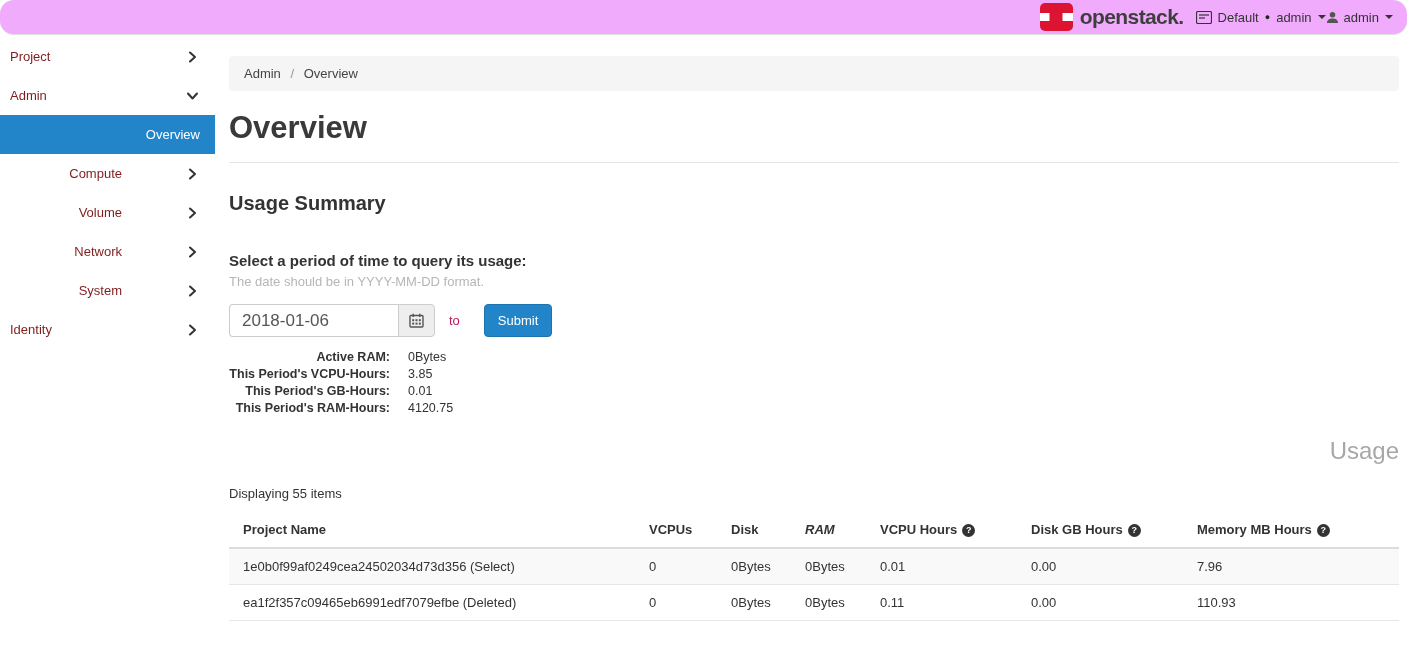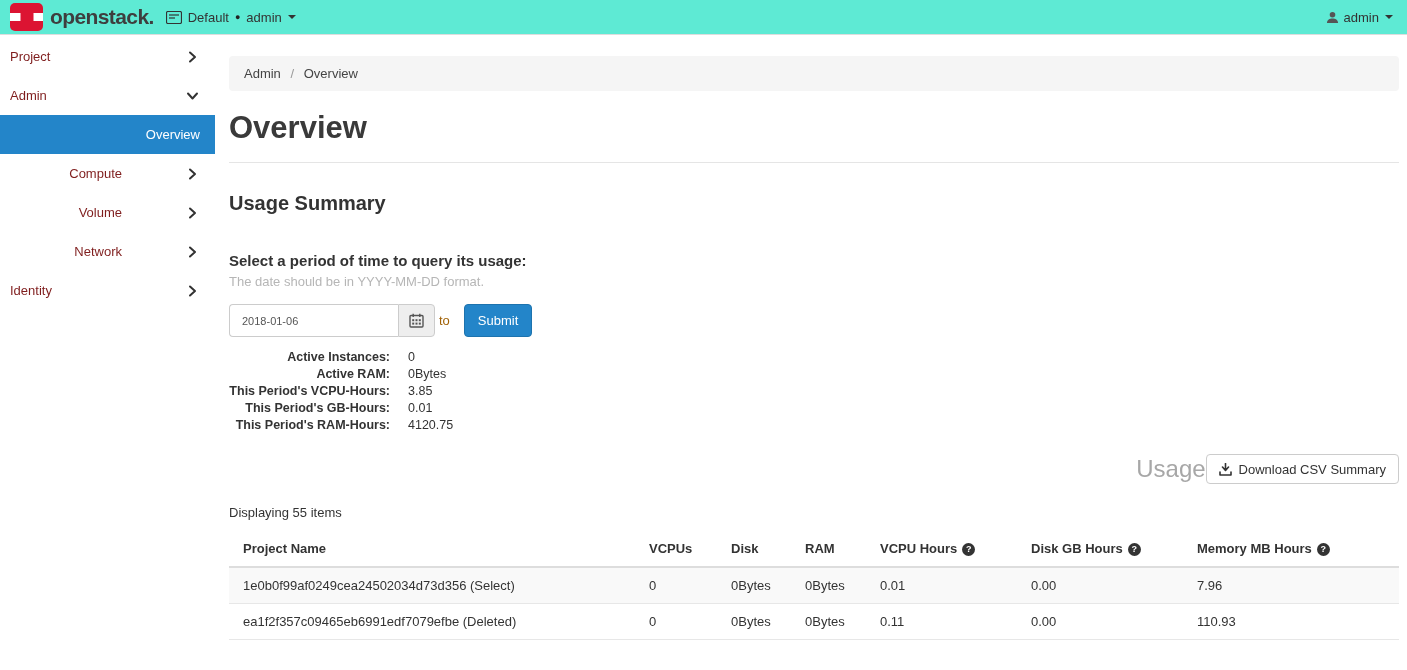--- a/index.html
+++ b/index.html
@@ -12,24 +12,25 @@
     width: 1407px;
     height: 670px;
     overflow: hidden;
   }
 
   
   .navbar {
     height: 35px;
     display: flex;
     align-items: center;
-    justify-content: space-between;
+    justify-content: flex-end;
     border-bottom: 1px solid #ddd;
     padding: 0 14px 0 10px;
-    background: #5eead4;
+    background: #f0abfc;
+    border-radius: 14px;
   }
   .navbar-left { display: flex; align-items: center; }
   .brand { display: flex; align-items: center; cursor: pointer; }
   .logo-mark { width: 33px; height: 28px; position: relative; background: #dc1432; border-radius: 5px; }
   .logo-stripe { position: absolute; left: 0; right: 0; top: 10px; height: 8px; background: #fff; }
   .logo-bar { position: absolute; left: 50%; transform: translateX(-50%); top: 10px; width: 13px; height: 8px; background: #dc1432; }
   .brand-text { font-size: 21px; font-weight: 700; color: #3e3e3e; letter-spacing: -0.6px; margin-left: 7px; }
   .context-switcher { display: flex; align-items: center; margin-left: 12px; cursor: pointer; color: #333; }
   .context-switcher svg { margin-right: 6px; }
   .ctx-dot { font-size: 9px; margin: 0 6px; color: #222; }
@@ -78,33 +79,33 @@
   .section-heading { font-size: 20px; font-weight: 700; margin: 29px 0 0 0; color: #333; }
   .prompt { font-size: 15px; font-weight: 700; margin-top: 37px; }
   .format-hint { color: #b6b6b6; font-size: 13px; margin-top: 5px; }
 
   .date-form { display: flex; align-items: center; margin-top: 15px; }
   .input-group { display: flex; }
   .date-input {
     width: 169px; height: 33px;
     border: 1px solid #ccc; border-right: 0;
     border-radius: 4px 0 0 4px;
-    padding: 0 12px; font-size: 11px; color: #555;
+    padding: 0 12px; font-size: 17px; color: #555;
     font-family: "Liberation Sans", sans-serif;
     outline: none;
   }
   .addon {
     width: 37px; height: 33px;
     border: 1px solid #ccc;
     border-radius: 0 4px 4px 0;
     background: #eee;
     display: flex; align-items: center; justify-content: center;
     cursor: pointer;
   }
-  .to-label { margin: 0 4px; color: #a16207; }
+  .to-label { margin: 0 14px; color: #be185d; }
   .submit-btn {
     margin-left: 10px;
     background: #2385c9; color: #fff;
     border: 1px solid #1d73ae; border-radius: 4px;
     height: 33px; padding: 0 13px;
     font-size: 13px; font-family: "Liberation Sans", sans-serif;
     cursor: pointer;
   }
 
   .stats { margin-top: 12px; }
@@ -131,21 +132,21 @@
     text-align: left; font-size: 13px; font-weight: 700;
     padding: 10px 8px; border-bottom: 2px solid #ddd;
     white-space: nowrap;
   }
   table.usage td { font-size: 13px; padding: 10px 8px; border-bottom: 1px solid #e7e7e7; }
   table.usage th:first-child, table.usage td:first-child { padding-left: 14px; }
   table.usage tbody tr:nth-child(odd) { background: #f9f9f9; }
   .col-name { width: 412px; }
   .col-vcpus { width: 82px; }
   .col-disk { width: 74px; }
-  .col-ram { width: 75px; }
+  .col-ram { width: 75px; font-style: italic; }
   .col-vcpuh { width: 151px; }
   .col-diskh { width: 166px; }
   .help-badge {
     display: inline-flex; align-items: center; justify-content: center;
     width: 13px; height: 13px; border-radius: 50%;
     background: #333; color: #fff;
     font-size: 9px; font-weight: 700;
     margin-left: 5px; vertical-align: 1px;
     cursor: pointer;
   }
@@ -217,20 +218,28 @@
     <div class="nav-item sub">
       <span>Volume</span>
       <span class="chev">
         <svg width="9" height="13" viewBox="0 0 9 13">
             <polyline points="2,2 7,6.5 2,11" fill="none" stroke="#333" stroke-width="2" stroke-linecap="round" stroke-linejoin="round"></polyline>
           </svg>
       </span>
     </div>
     <div class="nav-item sub">
       <span>Network</span>
+      <span class="chev">
+        <svg width="9" height="13" viewBox="0 0 9 13">
+            <polyline points="2,2 7,6.5 2,11" fill="none" stroke="#333" stroke-width="2" stroke-linecap="round" stroke-linejoin="round"></polyline>
+          </svg>
+      </span>
+    </div>
+    <div class="nav-item sub">
+      <span>System</span>
       <span class="chev">
         <svg width="9" height="13" viewBox="0 0 9 13">
             <polyline points="2,2 7,6.5 2,11" fill="none" stroke="#333" stroke-width="2" stroke-linecap="round" stroke-linejoin="round"></polyline>
           </svg>
       </span>
     </div>
     <div class="nav-item level1">
       <span>Identity</span>
       <span class="chev">
         <svg width="9" height="13" viewBox="0 0 9 13">
@@ -272,50 +281,39 @@
               <rect x="9.8" y="9.6" width="2" height="2" fill="#555"></rect>
           </svg>
         </div>
       </div>
       <span class="to-label">to</span>
       <button class="submit-btn">Submit</button>
     </div>
 
     <div class="stats">
       <div class="stat-row">
-        <span class="stat-label">Active Instances:</span>
-        <span class="stat-value">0</span>
-      </div>
-      <div class="stat-row">
         <span class="stat-label">Active RAM:</span>
         <span class="stat-value">0Bytes</span>
       </div>
       <div class="stat-row">
         <span class="stat-label">This Period's VCPU-Hours:</span>
         <span class="stat-value">3.85</span>
       </div>
       <div class="stat-row">
         <span class="stat-label">This Period's GB-Hours:</span>
         <span class="stat-value">0.01</span>
       </div>
       <div class="stat-row">
         <span class="stat-label">This Period's RAM-Hours:</span>
         <span class="stat-value">4120.75</span>
       </div>
     </div>
 
     <div class="usage-header">
       <h2 class="usage-heading">Usage</h2>
-      <button class="download-btn">
-        <svg width="13" height="13" viewBox="0 0 13 13">
-          <path d="M6.5 0.5 L6.5 6.5 M3.5 4 L6.5 7.5 L9.5 4" fill="none" stroke="#333" stroke-width="1.6" stroke-linecap="round" stroke-linejoin="round"></path>
-          <path d="M1 9 L1 12 L12 12 L12 9" fill="none" stroke="#333" stroke-width="1.6" stroke-linecap="round" stroke-linejoin="round"></path>
-        </svg>
-        <span>Download CSV Summary</span>
-      </button>
     </div>
 
     <div class="count-text">Displaying 55 items</div>
 
     <table class="usage">
       <thead>
         <tr>
           <th class="col-name"><span>Project Name</span></th>
           <th class="col-vcpus"><span>VCPUs</span></th>
           <th class="col-disk"><span>Disk</span></th>

